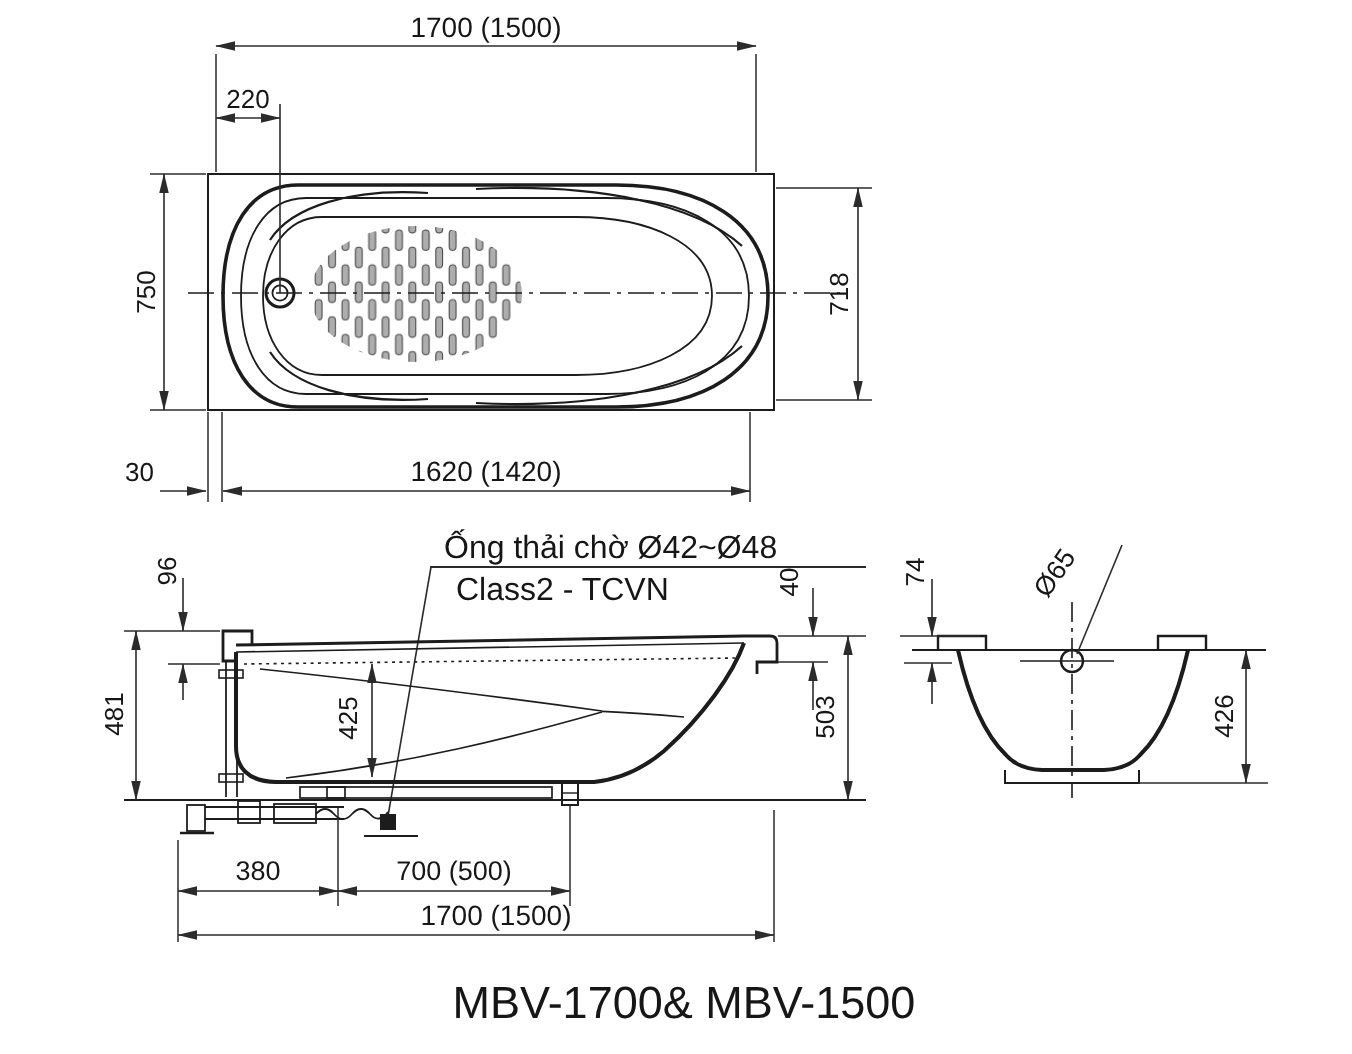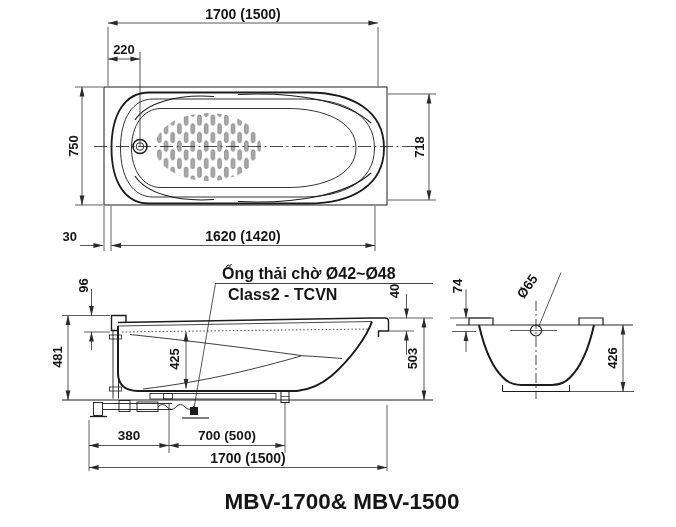--- a/index.html
+++ b/index.html
@@ -1,16 +1,16 @@
 <!DOCTYPE html>
 <html><head>
 <meta charset="utf-8">
 <style>
   html,body{margin:0;padding:0;background:#ffffff;}
-  .canvas{width:676px;height:527px;background:#ffffff;overflow:hidden;font-weight:bold;}
+  .canvas{width:676px;height:527px;background:#ffffff;overflow:hidden;}
   svg{display:block;}
   svg text{font-family:"Liberation Sans","DejaVu Sans",sans-serif;fill:#161616;}
   .ln{stroke:#1c1c1c;fill:none;}
   .dim{stroke:#2b2b2b;fill:none;}
 </style>
 </head>
 <body>
 
 <div class="canvas">
 <svg width="676" height="527" viewBox="0 0 676 527">

